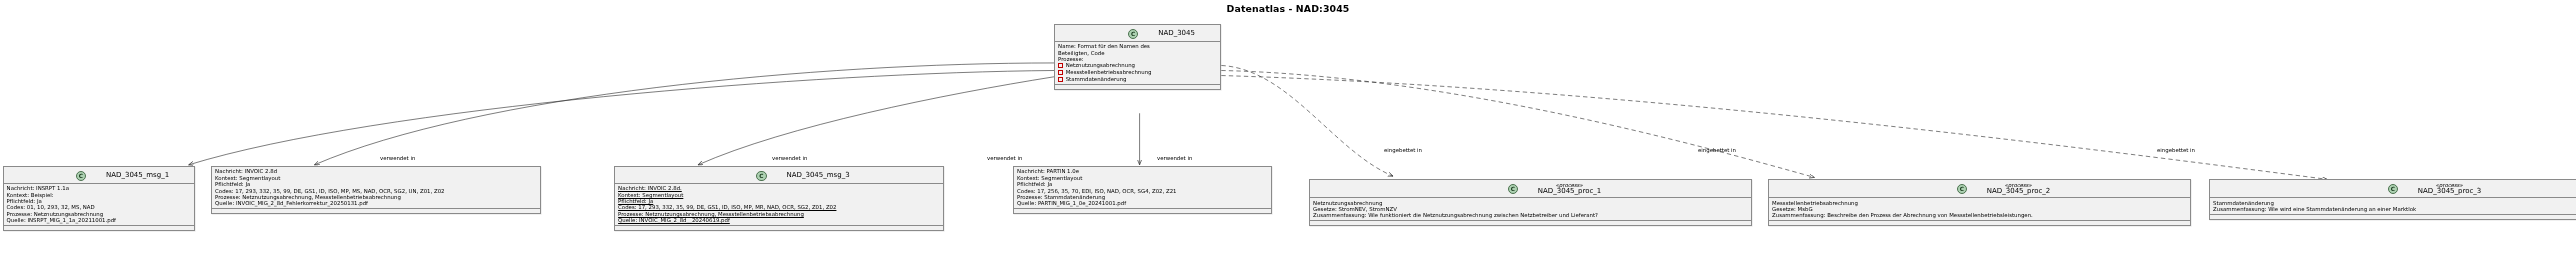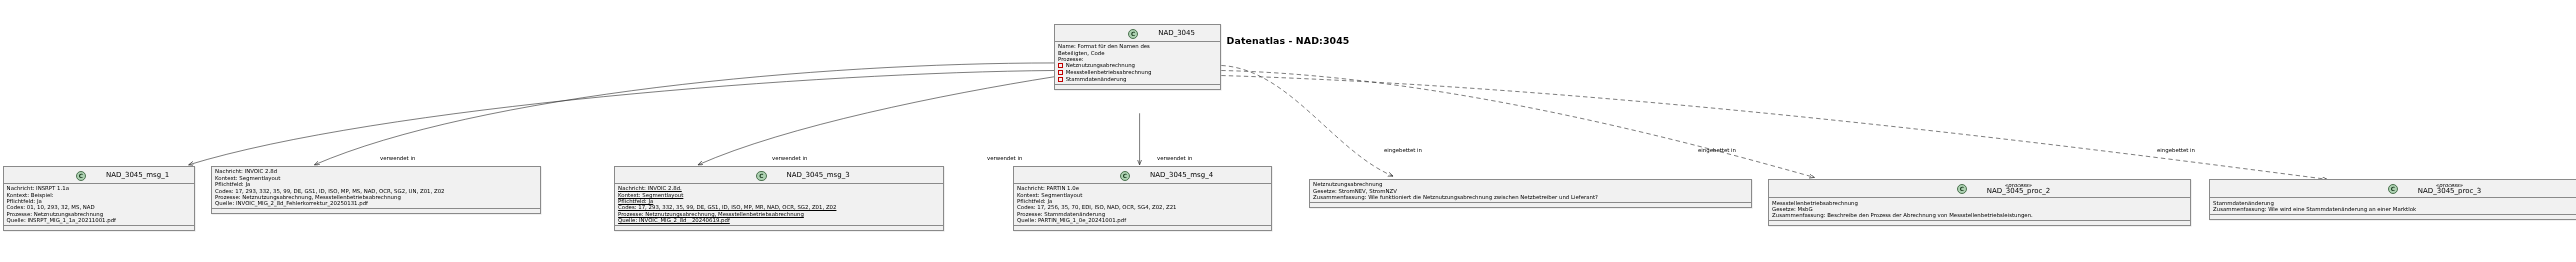--- a/index.html
+++ b/index.html
@@ -23,21 +23,20 @@
   .diagram-title {
     position: absolute;
     left: 0;
     top: 3.1px;
     width: 2576px;
     text-align: center;
     font-size: 9.4px;
     font-weight: bold;
     color: #000000;
     letter-spacing: 0.1px;
-    margin-top: 32px;
   }
 
   
   .uml-class {
     position: absolute;
     box-sizing: border-box;
     background: #f1f1f1;
     border: 0.6px solid #8a8a8a;
     box-shadow: 0.6px 0.6px 0 rgba(0,0,0,0.10);
   }
@@ -249,40 +248,41 @@
       <span class="attr-line">Kontext: Segmentlayout</span>
       <span class="attr-line">Pflichtfeld: Ja</span>
       <span class="attr-line">Codes: 17, 293, 332, 35, 99, DE, GS1, ID, ISO, MP, MR, NAD, OCR, SG2, Z01, Z02</span>
       <span class="attr-line">Prozesse: Netznutzungsabrechnung, Messstellenbetriebsabrechnung</span>
       <span class="attr-line">Quelle: INVOIC_MIG_2_8d__20240619.pdf</span>
     </div>
     <div class="uml-footer"></div>
   </div>
 
   <div class="uml-class" style="left:1013px; top:166px; width:259px;">
-    <div class="uml-header">
-      <span class="uml-header-inner">
-        <span class="c-icon">C</span>
-        <span class="title-stack">
-          <span class="class-name">NAD_3045_msg_4</span>
-        </span>
-      </span>
-    </div>
     <div class="uml-body">
       <span class="attr-line">Nachricht: PARTIN 1.0e</span>
       <span class="attr-line">Kontext: Segmentlayout</span>
       <span class="attr-line">Pflichtfeld: Ja</span>
       <span class="attr-line">Codes: 17, 256, 35, 70, EDI, ISO, NAD, OCR, SG4, Z02, Z21</span>
       <span class="attr-line">Prozesse: Stammdatenänderung</span>
       <span class="attr-line">Quelle: PARTIN_MIG_1_0e_20241001.pdf</span>
     </div>
     <div class="uml-footer"></div>
   </div>
 
   <div class="uml-class" style="left:1309px; top:179px; width:443px;">
+    <div class="uml-header">
+      <span class="uml-header-inner">
+        <span class="c-icon">C</span>
+        <span class="title-stack">
+          <span class="stereotype">«process»</span>
+          <span class="class-name">NAD_3045_proc_1</span>
+        </span>
+      </span>
+    </div>
     <div class="uml-body">
       <span class="attr-line">Netznutzungsabrechnung</span>
       <span class="attr-line">Gesetze: StromNEV, StromNZV</span>
       <span class="attr-line">Zusammenfassung: Wie funktioniert die Netznutzungsabrechnung zwischen Netzbetreiber und Lieferant?</span>
     </div>
     <div class="uml-footer"></div>
   </div>
 
   <div class="uml-class" style="left:1768px; top:179px; width:423px;">
     <div class="uml-header">

